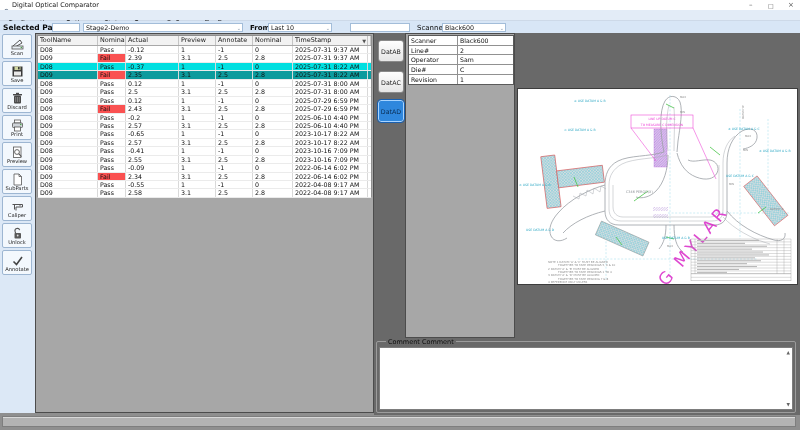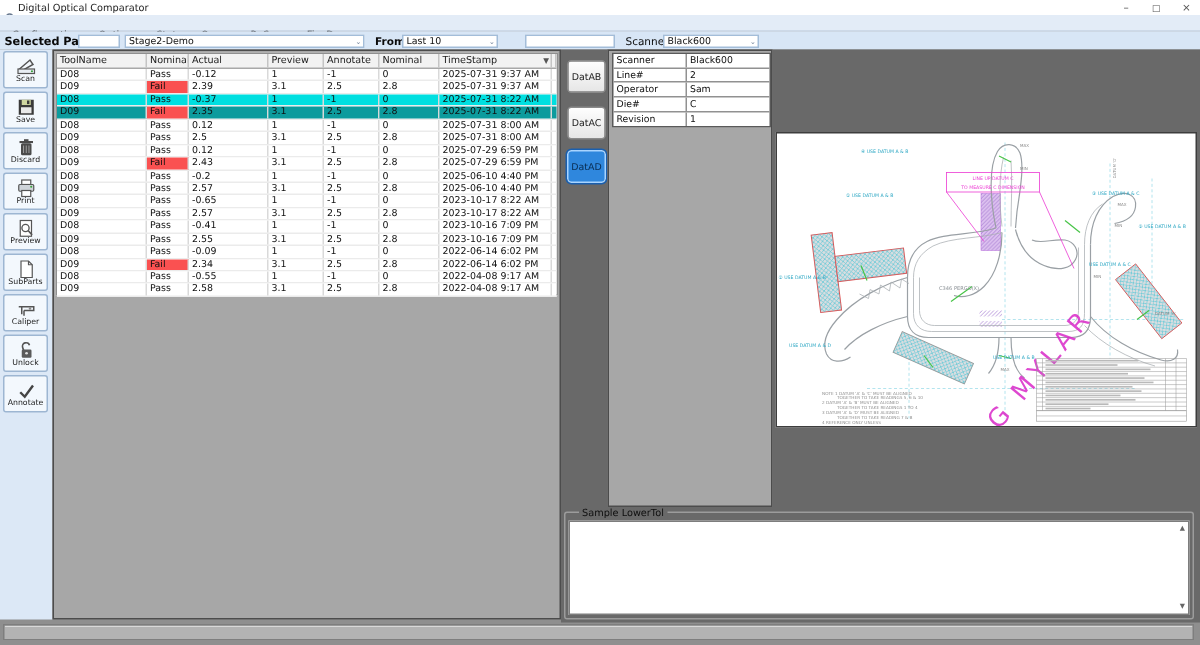--- a/index.html
+++ b/index.html
@@ -565,21 +565,21 @@
           <rect x="179" y="177" width="60" height="1.1" class="rvbar"></rect>
           <rect x="179" y="179.9" width="42" height="1.1" class="rvbar"></rect>
           <rect x="179" y="182.8" width="30" height="1.1" class="rvbar"></rect>
           <rect x="173" y="184.8" width="100" height="7" fill="none" stroke="#9a9a9a" stroke-width="0.4"></rect>
           <line x1="173" x2="273" y1="188.3" y2="188.3" class="rvline"></line>
         </g>
     </svg>
   </div>
 
   <div class="abs" id="commentgroup"></div>
-  <div class="abs" id="commentlabel">Sample LowerTol</div>
+  <div class="abs" id="commentlabel">Comment Comment</div>
   <div class="abs" id="commenttext">
     <span class="scrarr" style="top:2px;">▲</span>
     <span class="scrarr" style="bottom:2px;">▼</span>
     <span></span>
   </div>
 
   <div class="abs" id="statusbar"></div>
 </div>
 
 </body></html>

